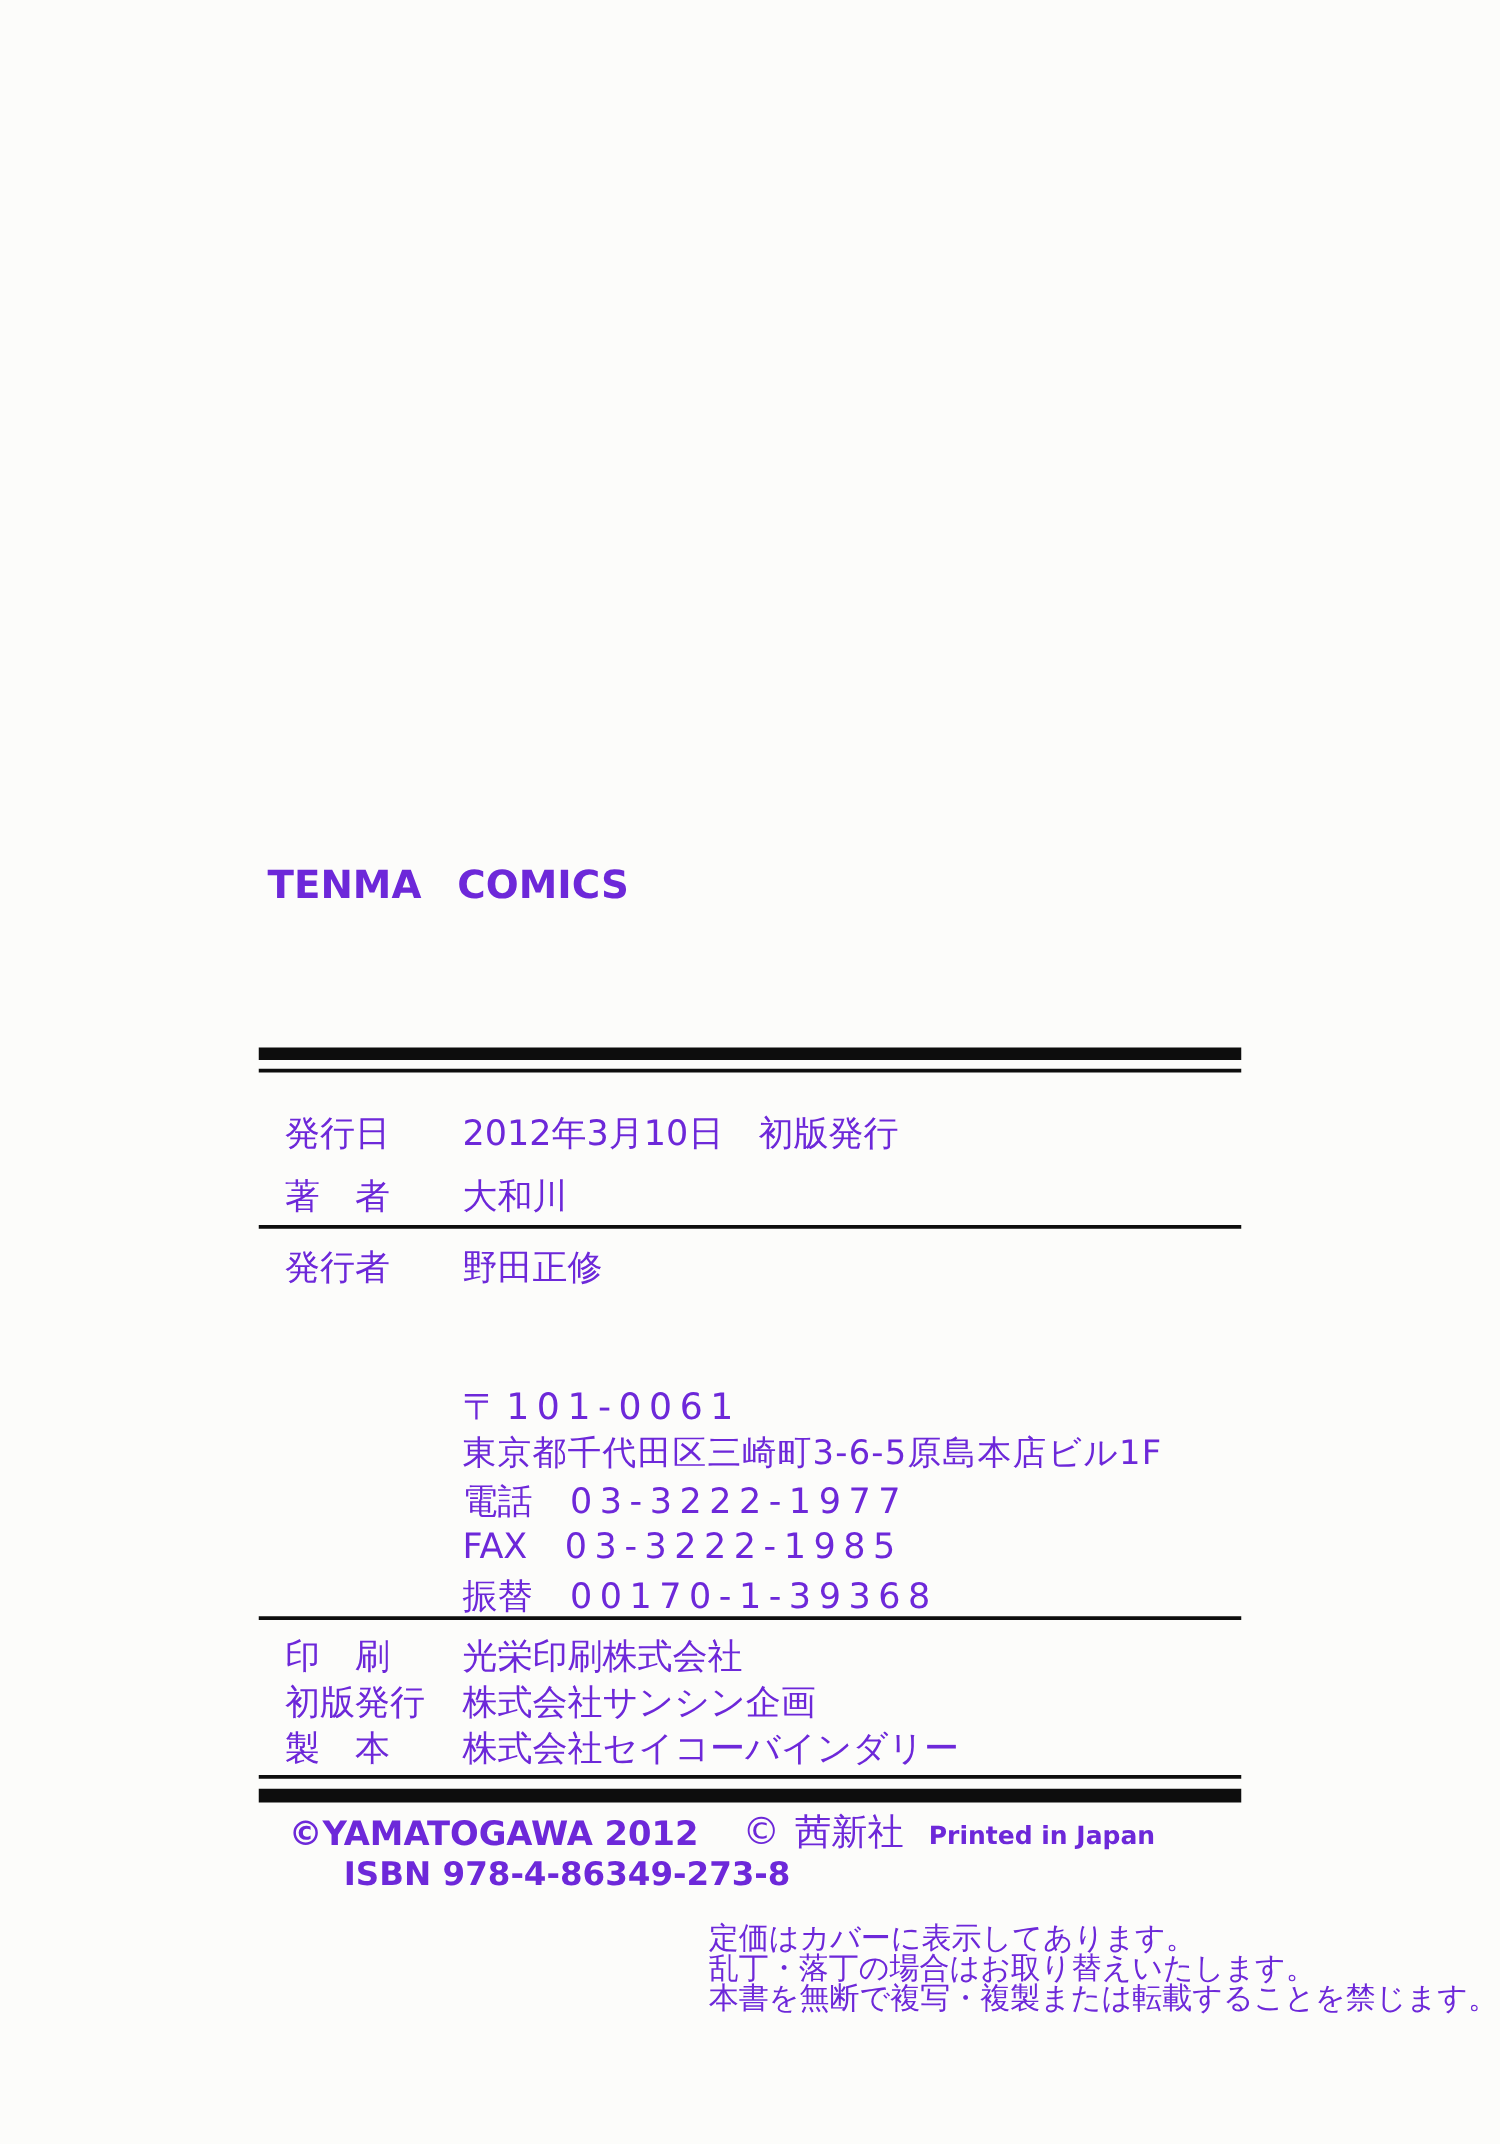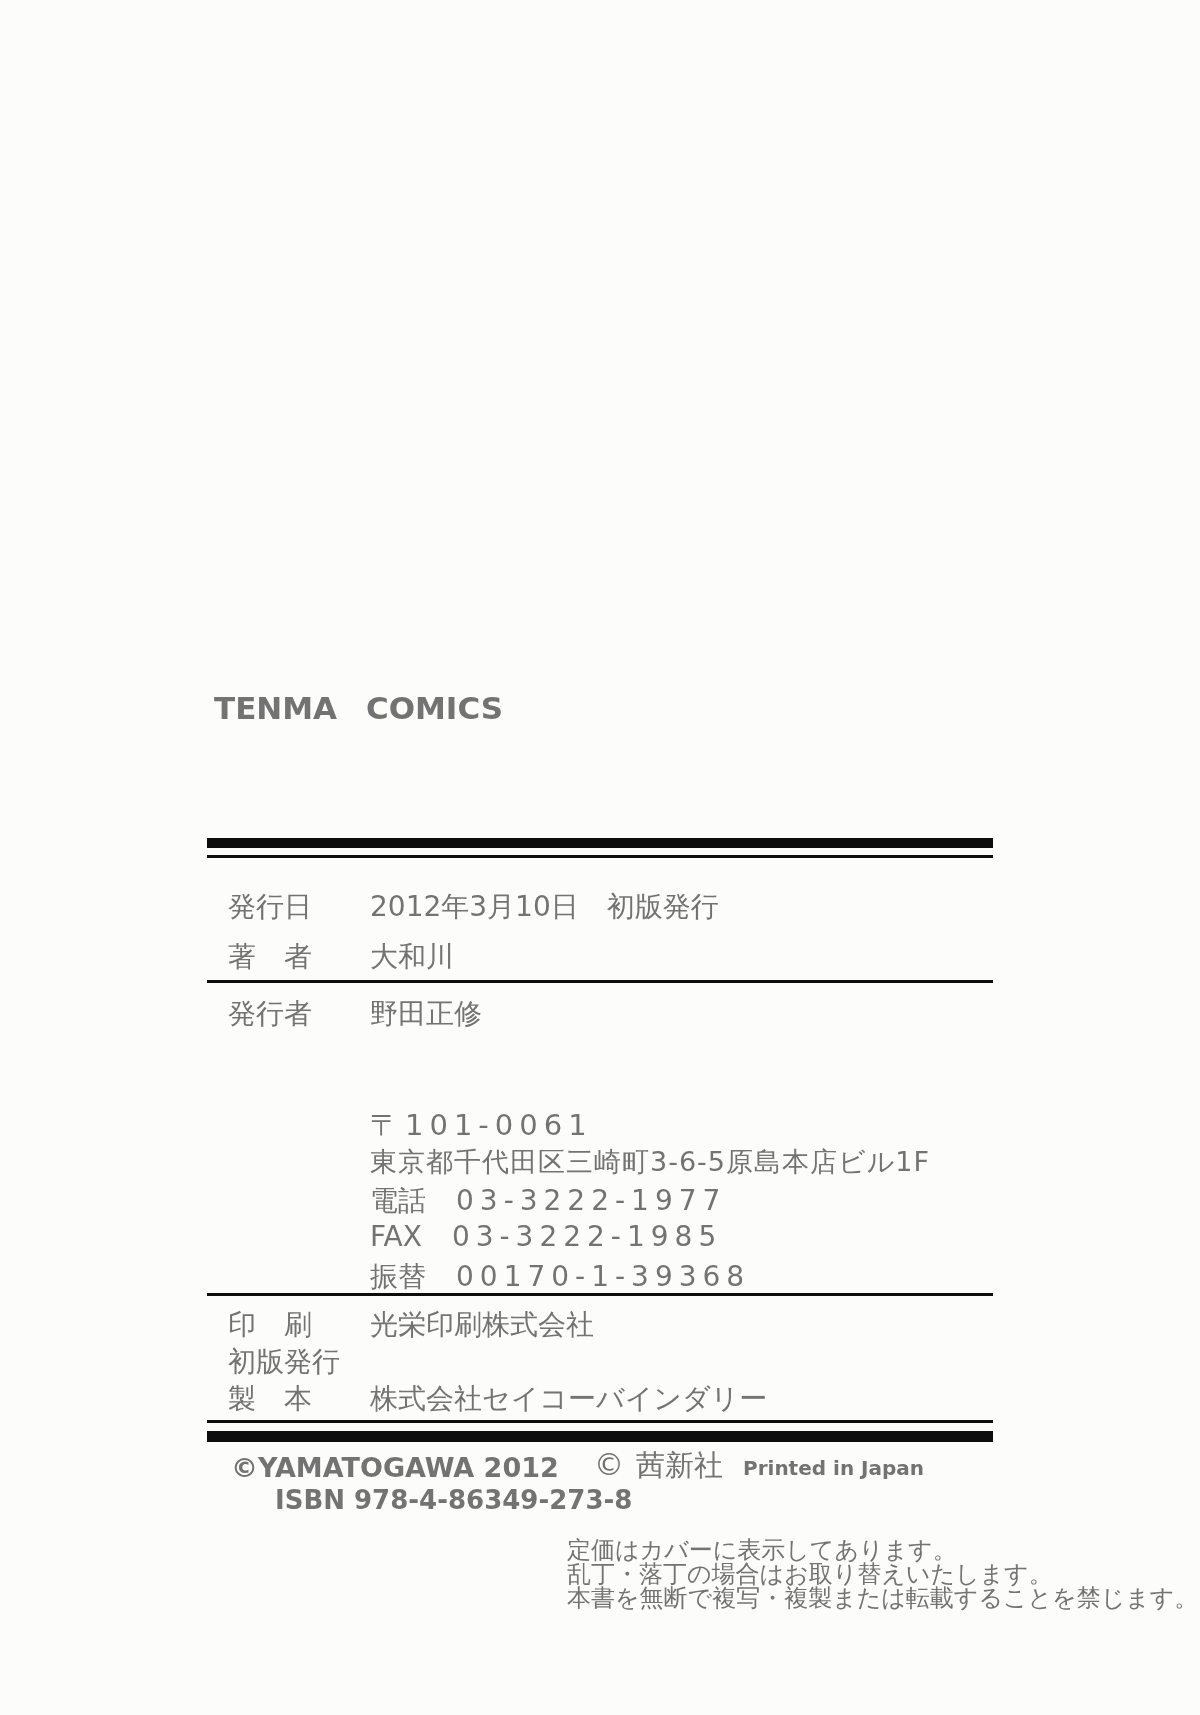--- a/index.html
+++ b/index.html
@@ -1,17 +1,17 @@
 <!DOCTYPE html>
 <html><head>
 <meta charset="utf-8">
 <style>
   html,body {margin:0; padding:0;}
   body {width:1200px; height:1715px; background:#f4f4f2; font-family:"DejaVu Sans","Liberation Sans",sans-serif;}
-  .page {position:relative; width:1200px; height:1715px; background:#fcfcfa; color:#737373; overflow:hidden;}
+  .page {position:relative; width:1200px; height:1715px; background:#fcfcfa; color:#6d28d9; overflow:hidden;}
 
   .tenma {position:absolute; left:214px; top:690px; font-size:31px; font-weight:bold;
           letter-spacing:0px; word-spacing:18px; white-space:nowrap;}
 
   .book-title {position:absolute; left:362px; top:738px; font-size:72px; font-weight:bold;
                letter-spacing:-1px; white-space:nowrap;}
 
   .rule {position:absolute; left:207px; width:786px; background:#0d0d0d;}
   .r-thick-top {top:838px; height:10px;}
   .r-thin-top  {top:855px; height:3px;}
@@ -86,20 +86,21 @@
   </div>
 
   <div class="rule r-mid2"></div>
 
   <div class="crow" style="top:1306px">
     <span class="lbl">印　刷</span>
     <span class="val">光栄印刷株式会社</span>
   </div>
   <div class="crow" style="top:1343px">
     <span class="lbl">初版発行</span>
+    <span class="val">株式会社サンシン企画</span>
   </div>
   <div class="crow" style="top:1380px">
     <span class="lbl">製　本</span>
     <span class="val">株式会社セイコーバインダリー</span>
   </div>
 
   <div class="rule r-thin-bot"></div>
   <div class="rule r-thick-bot"></div>
 
   <div class="c-author">©YAMATOGAWA 2012</div>

